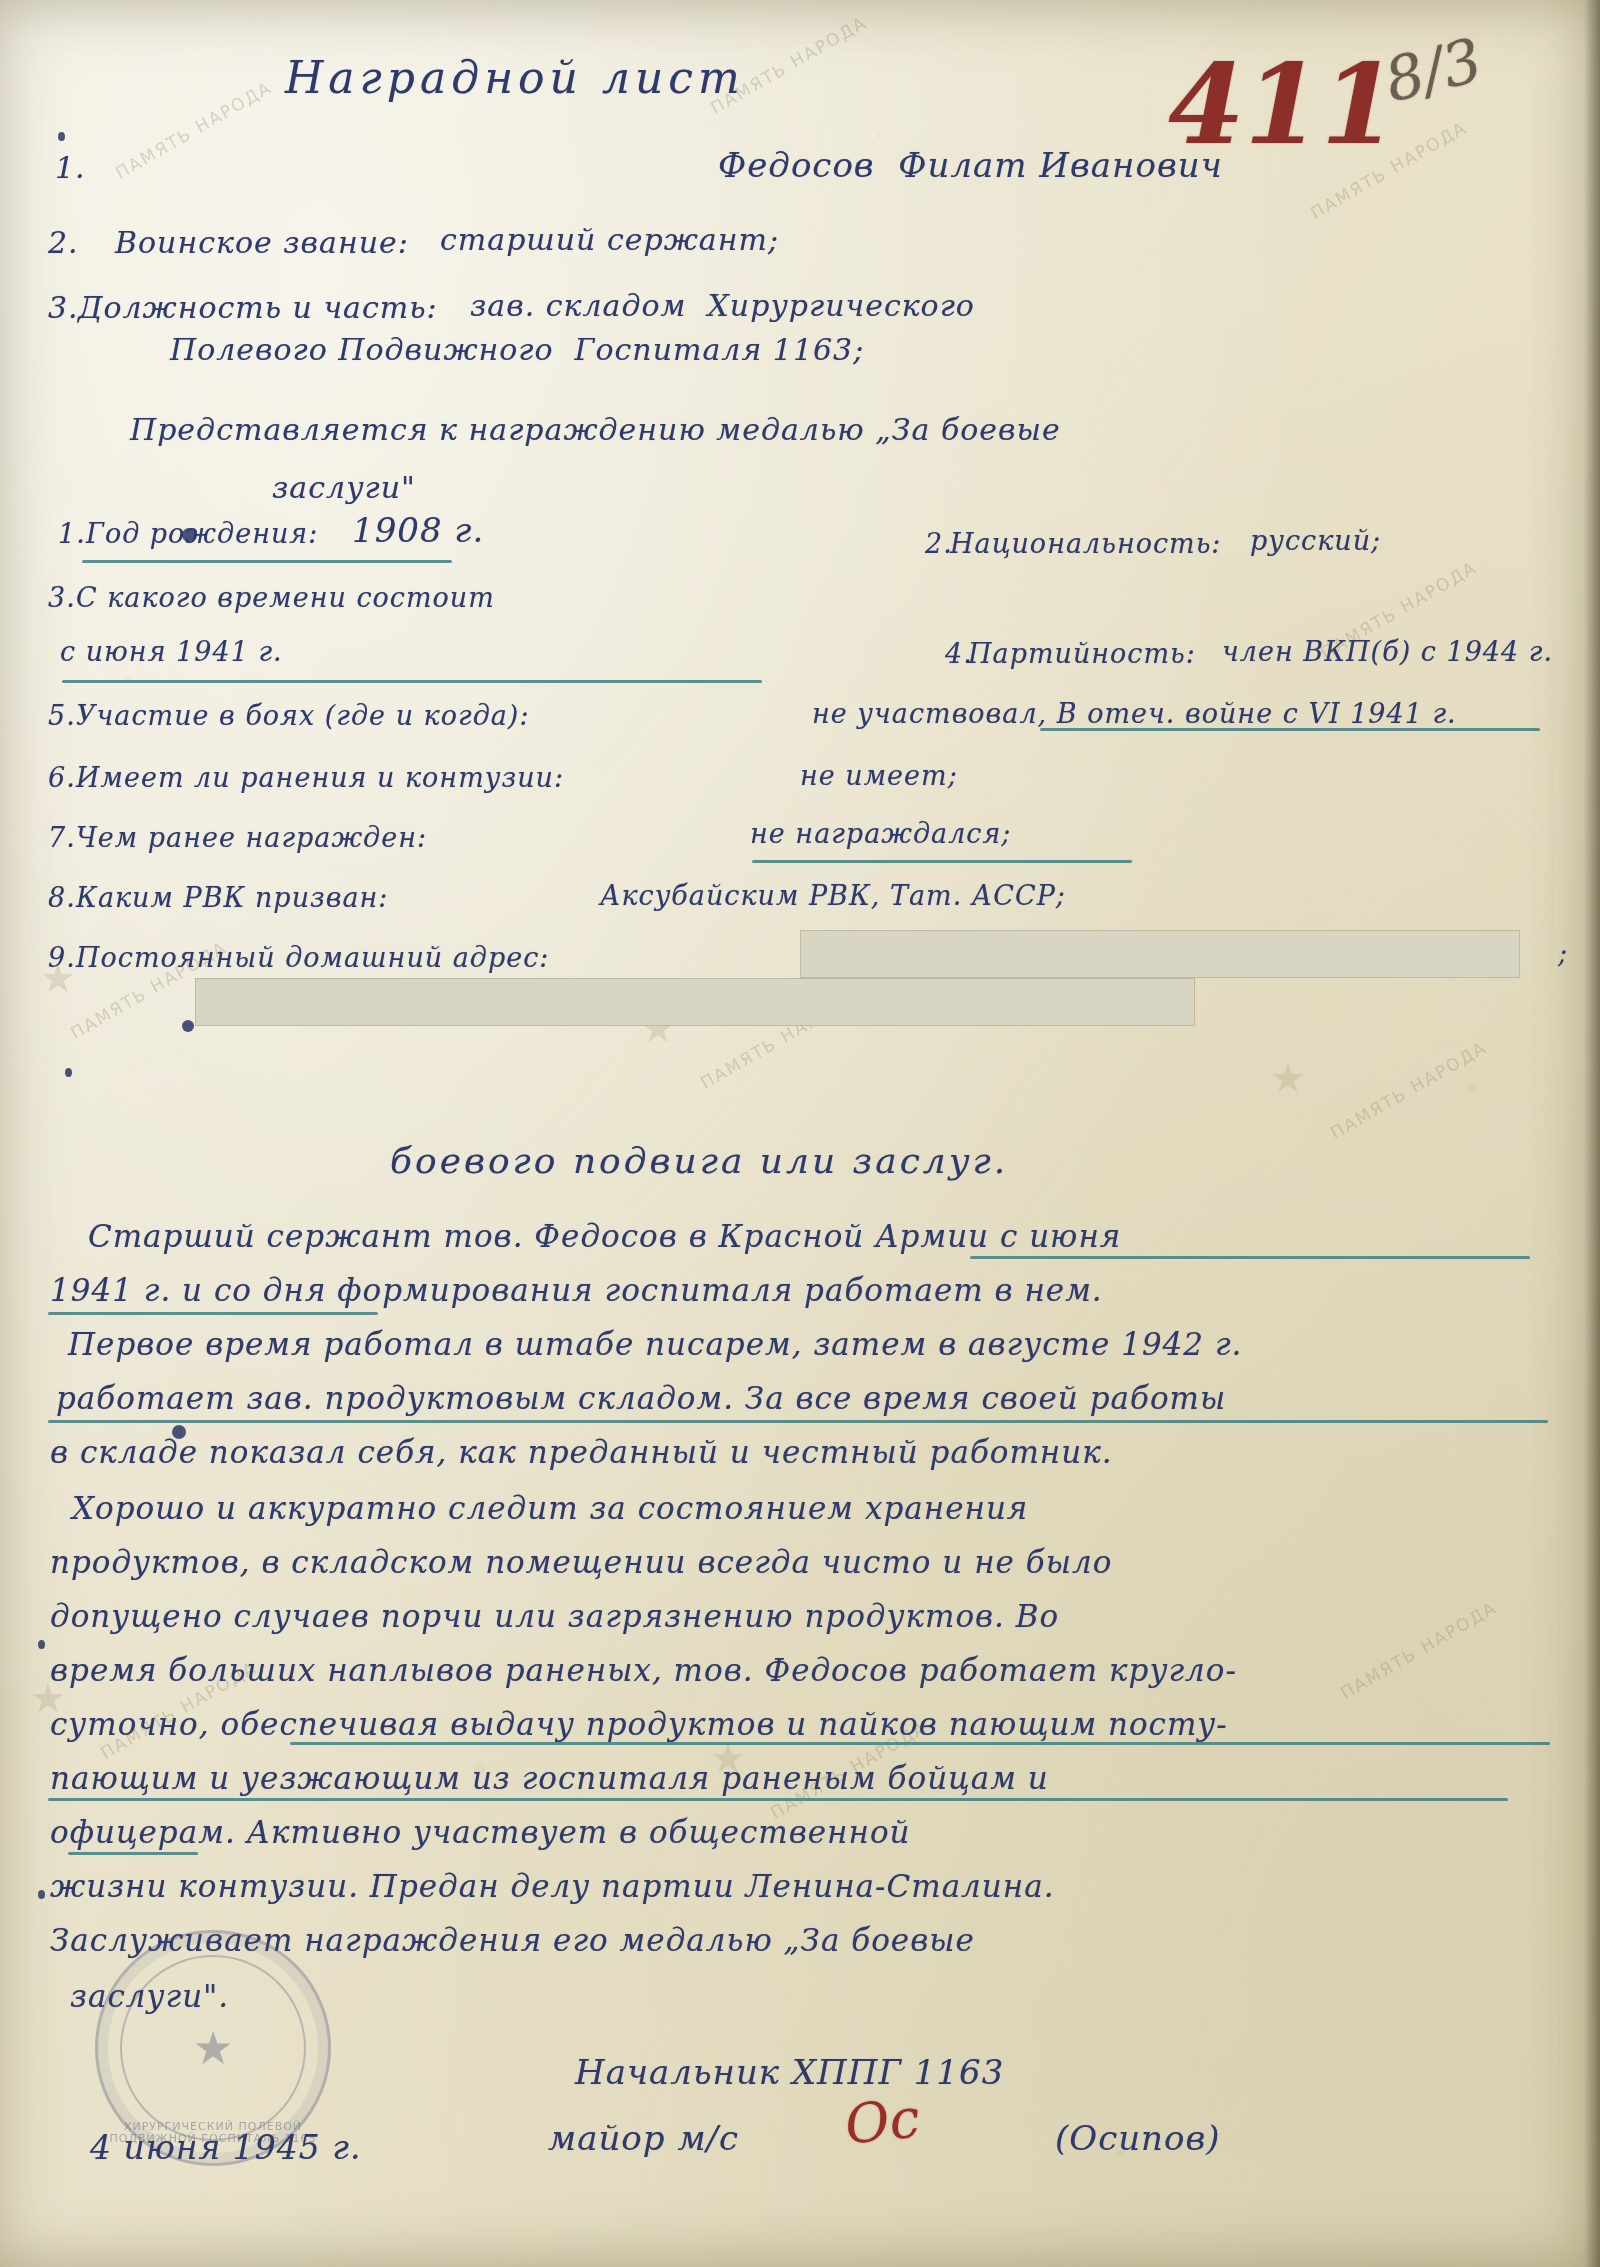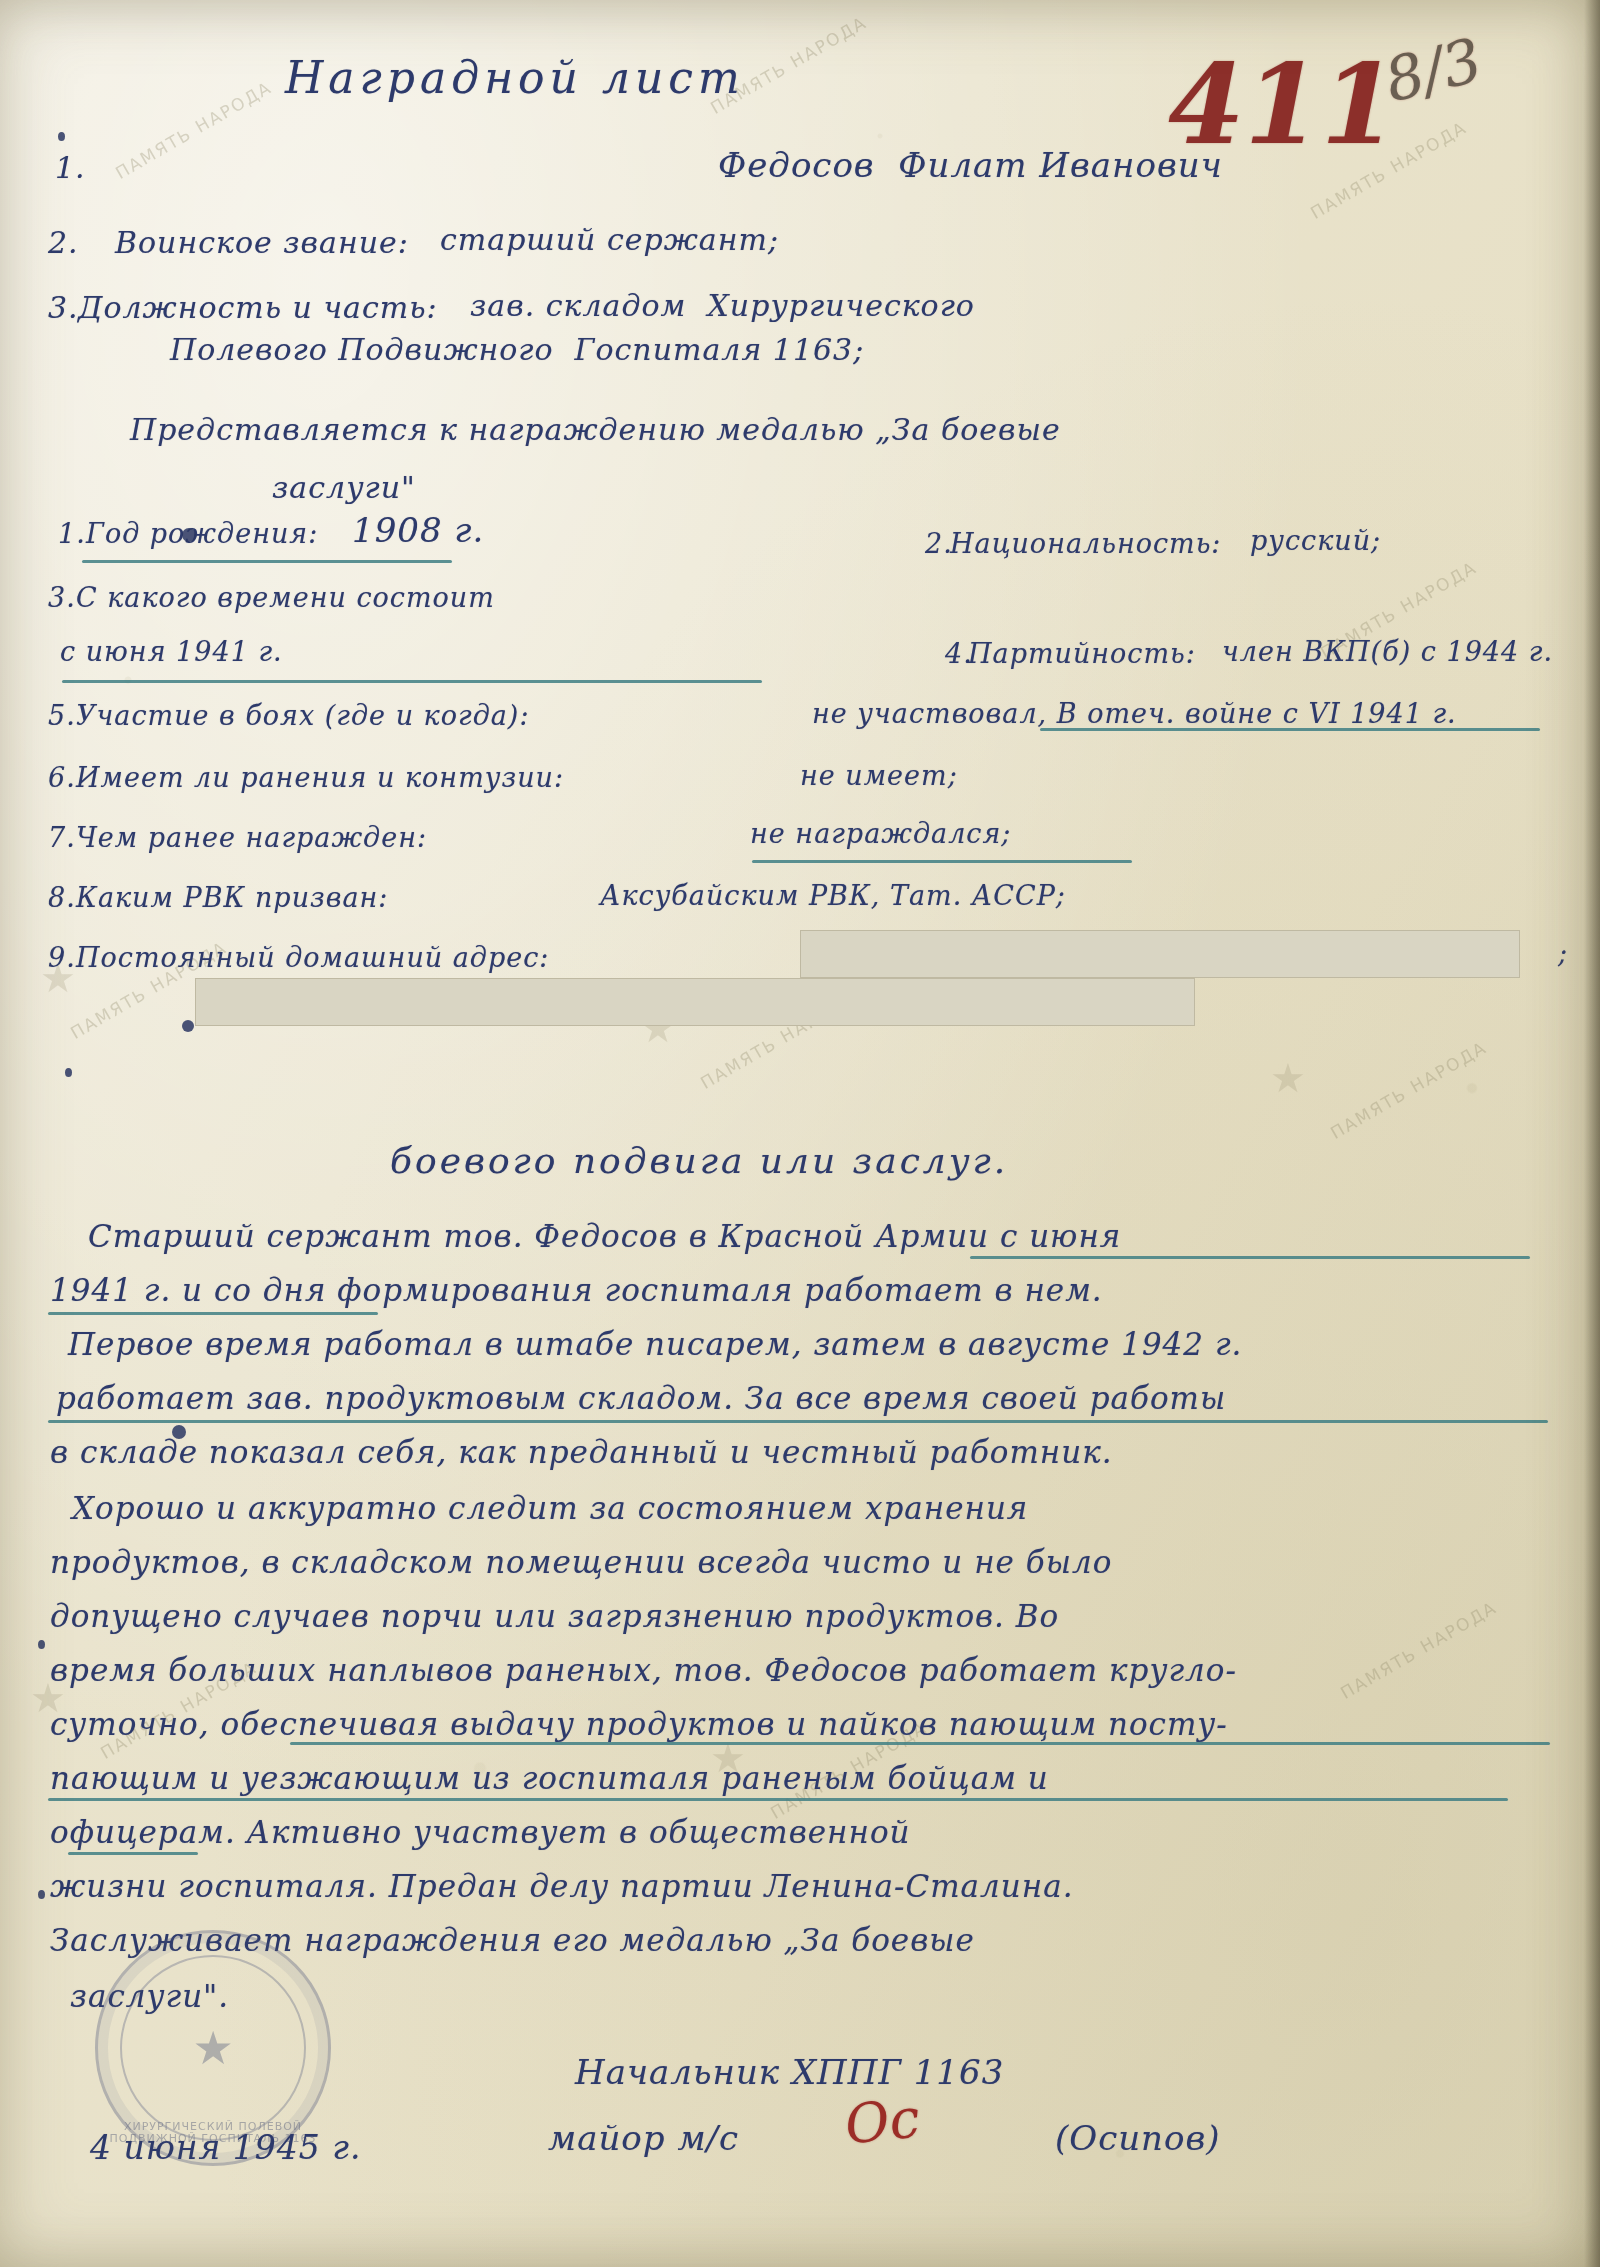--- a/index.html
+++ b/index.html
@@ -263,21 +263,21 @@
   <div class="hw t-body" style="left:68px;  top:1326px;">Первое время работал в штабе писарем, затем в августе 1942 г.</div>
   <div class="hw t-body" style="left:56px;  top:1380px;">работает зав. продуктовым складом. За все время своей работы</div>
   <div class="hw t-body" style="left:50px;  top:1434px;">в складе показал себя, как преданный и честный работник.</div>
   <div class="hw t-body" style="left:72px;  top:1490px;">Хорошо и аккуратно следит за состоянием хранения</div>
   <div class="hw t-body" style="left:50px;  top:1544px;text-align:right;">продуктов, в складском помещении всегда чисто и не было</div>
   <div class="hw t-body" style="left:50px;  top:1598px;">допущено случаев порчи или загрязнению продуктов. Во</div>
   <div class="hw t-body" style="left:50px;  top:1652px;">время больших наплывов раненых, тов. Федосов работает кругло-</div>
   <div class="hw t-body" style="left:50px;  top:1706px;">суточно, обеспечивая выдачу продуктов и пайков пающим посту-</div>
   <div class="hw t-body" style="left:50px;  top:1760px;">пающим и уезжающим из госпиталя раненым бойцам и</div>
   <div class="hw t-body" style="left:50px;  top:1814px;">офицерам. Активно участвует в общественной</div>
-  <div class="hw t-body" style="left:50px;  top:1868px;">жизни госпиталя. Предан делу партии Ленина-Сталина.</div>
+  <div class="hw t-body" style="left:50px;  top:1868px;">жизни контузии. Предан делу партии Ленина-Сталина.</div>
   <div class="hw t-body" style="left:50px;  top:1922px;">Заслуживает награждения его медалью „За боевые</div>
   <div class="hw t-body" style="left:70px;  top:1978px;">заслуги".</div>
 
   <div class="uline teal" style="left:970px; top:1256px; width:560px;"></div>
   <div class="uline teal" style="left:48px;  top:1312px; width:330px;"></div>
   <div class="uline teal" style="left:48px;  top:1420px; width:1500px;"></div>
   <div class="uline teal" style="left:290px; top:1742px; width:1260px;"></div>
   <div class="uline teal" style="left:48px;  top:1798px; width:1460px;"></div>
   <div class="uline teal" style="left:68px;  top:1852px; width:130px;"></div>
 

